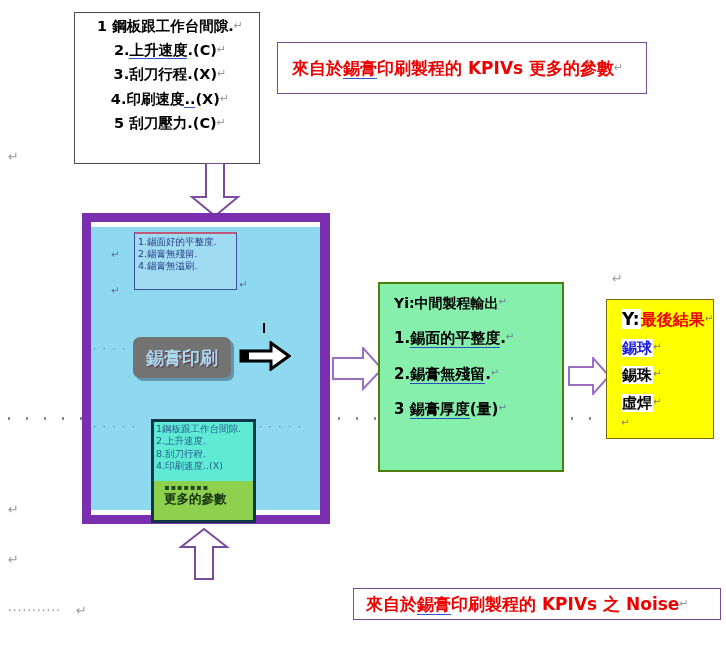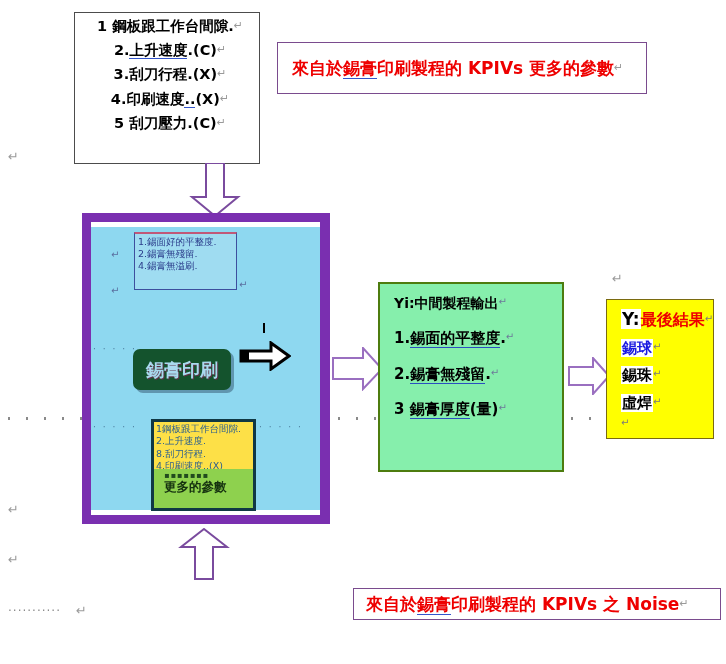--- a/index.html
+++ b/index.html
@@ -126,40 +126,40 @@
     color: #2a3b8a;
     line-height: 1.25;
     white-space: nowrap;
     filter: blur(0.35px);
     font-family: "DejaVu Sans", sans-serif;
   }
   #proc-label {
     position: absolute;
     left: 42px; top: 110px;
     width: 98px; height: 41px;
-    background: #14532d;
+    background: #737373;
     border-radius: 7px;
     box-shadow: 3px 3px 0 rgba(40,70,95,.45);
-    display: flex; align-items: center; justify-content: center; margin-top: 12px;
+    display: flex; align-items: center; justify-content: center;
   }
   #proc-label span {
     color: #a9d9ee;
     font-size: 18px;
     font-weight: bold;
     letter-spacing: 0px;
     text-shadow: 1px 1px 0 #5e3044;
     filter: blur(0.2px);
     font-family: "DejaVu Sans", sans-serif;
   }
   #proc-botbox {
     position: absolute;
     left: 60px; top: 192px;
-    width: 105px; height: 92px;
+    width: 105px; height: 104px;
     border: 3px solid #103844;
-    background: #fde047;
+    background: #5eead4;
     box-sizing: border-box;
     padding: 1px 0 0 2px;
     overflow: hidden;
   }
   #proc-botbox .l {
     font-size: 9.5px;
     color: #2b5f8f;
     line-height: 1.3;
     white-space: nowrap;
     filter: blur(0.3px);

